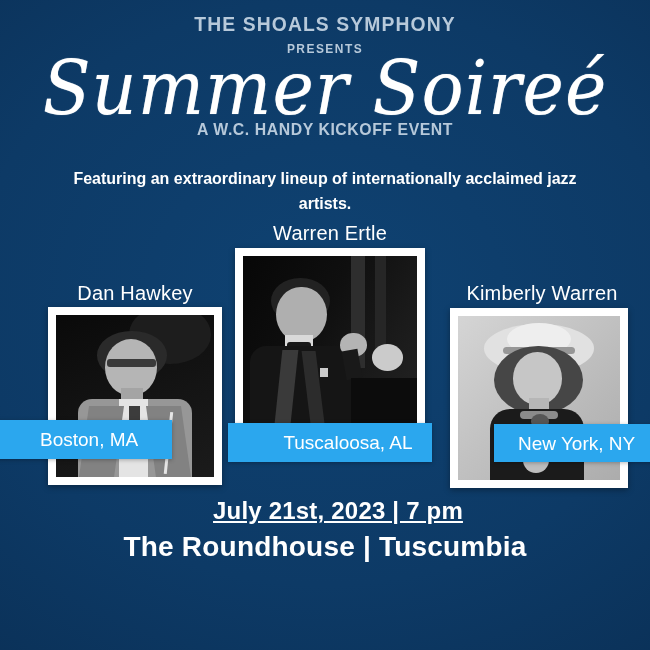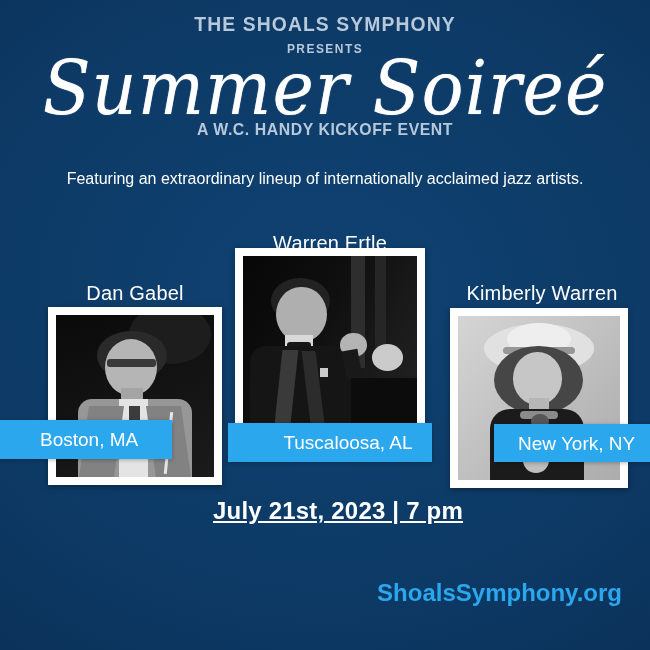--- a/index.html
+++ b/index.html
@@ -52,21 +52,21 @@
     color:#b7c9da;
     font-size:17px; font-weight:bold;
     letter-spacing:0.6px;
     transform:scaleX(0.93);
     white-space:nowrap;
   }
   .featuring {
     position:absolute; top:166px; left:65px; width:520px;
     text-align:center;
     color:#ffffff;
-    font-size:16px; font-weight:normal;
+    font-size:16px; font-weight:bold;
     line-height:25px;
   }
 
   
   .artist { position:absolute; }
   .artist-name {
     position:absolute;
     width:100%;
     text-align:center;
     color:#ffffff;
@@ -146,21 +146,21 @@
 
 <div id="poster">
 
   <div class="presenter">THE SHOALS SYMPHONY</div>
   <div class="presents">PRESENTS</div>
   <div class="script-title">Summer Soireé</div>
   <div class="kickoff">A W.C. HANDY KICKOFF EVENT</div>
   <div class="featuring">Featuring an extraordinary lineup of internationally acclaimed jazz artists.</div>
 
   <div class="artist" id="artist-1" style="left:40px; top:282px; width:190px;">
-    <div class="artist-name" style="top:0; left:0;">Dan Gabel</div>
+    <div class="artist-name" style="top:0; left:0;">Dan Hawkey</div>
     <div class="frame" style="left:8px; top:25px; width:174px; height:178px;">
       <div class="photo">
         <div class="ph-bg" style="background:linear-gradient(160deg,#0a0a0a 0%,#141414 55%,#1b1b1b 100%);"></div>
         <div class="blob" style="left:46%; top:-6%; width:52%; height:36%; background:#1d1d1d;"></div>
 
         <div class="blob" style="left:26%; top:10%; width:44%; height:30%; background:#2a2a2a;"></div>
 
         <div class="blob" style="left:31%; top:15%; width:33%; height:35%; background:#b9b4ad;"></div>
 
         <div class="rect" style="left:32%; top:27%; width:31%; height:5%; background:#3a3a3a; border-radius:3px;"></div>
@@ -173,21 +173,21 @@
         <div class="rect" style="left:18%; top:56%; width:22%; height:44%; background:#86817a; transform:skewX(-8deg);"></div>
         <div class="rect" style="left:60%; top:56%; width:22%; height:44%; background:#86817a; transform:skewX(8deg);"></div>
 
         <div class="rect" style="left:70%; top:60%; width:2%; height:38%; background:#e9e6e1; transform:rotate(6deg);"></div>
       </div>
     </div>
     <div class="badge" id="badge-1" style="left:-48px; top:138px; width:180px; height:39px; padding-left:48px;">Boston, MA</div>
   </div>
 
   <div class="artist" id="artist-2" style="left:226px; top:222px; width:208px;">
-    <div class="artist-name" style="top:10px; left:0;">Warren Ertle</div>
+    <div class="artist-name" style="top:0; left:0;">Warren Ertle</div>
     <div class="frame" style="left:9px; top:26px; width:190px; height:196px;">
       <div class="photo">
         <div class="ph-bg" style="background:linear-gradient(120deg,#070707 0%,#0f0f0f 40%,#1a1a1a 70%,#242424 100%);"></div>
 
         <div class="rect" style="left:62%; top:0; width:8%; height:62%; background:#2e2e2e;"></div>
         <div class="rect" style="left:76%; top:0; width:6%; height:55%; background:#262626;"></div>
 
         <div class="blob" style="left:16%; top:12%; width:34%; height:26%; background:#222;"></div>
 
         <div class="blob" style="left:19%; top:17%; width:29%; height:31%; background:#b3aea7;"></div>
@@ -233,21 +233,21 @@
         <div class="rect" style="left:46%; top:62%; width:8%; height:22%; background:#6d6964; border-radius:4px;"></div>
         <div class="blob" style="left:45%; top:60%; width:11%; height:9%; background:#5a5651;"></div>
 
         <div class="blob" style="left:40%; top:80%; width:16%; height:16%; background:#c2bdb7;"></div>
       </div>
     </div>
     <div class="badge" id="badge-3" style="left:56px; top:142px; width:180px; height:38px; padding-left:24px;">New York, NY</div>
   </div>
 
   <div class="event-date">July 21st, 2023 | 7 pm</div>
+  <div class="event-venue">The Roundhouse | Tuscumbia</div>
 
   <div class="foot-block" id="contact-block">
   </div>
 
   <div class="foot-block" id="tickets-block">
-    <div class="foot-value">ShoalsSymphony.org</div>
   </div>
 
 </div>
 
 </body></html>

